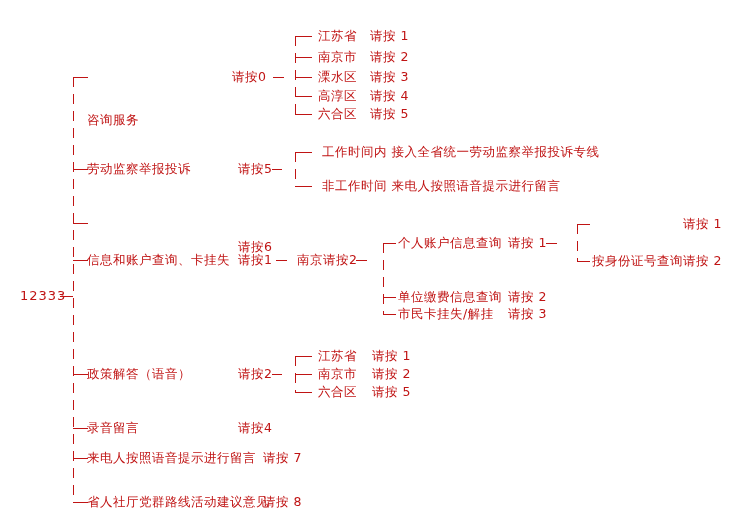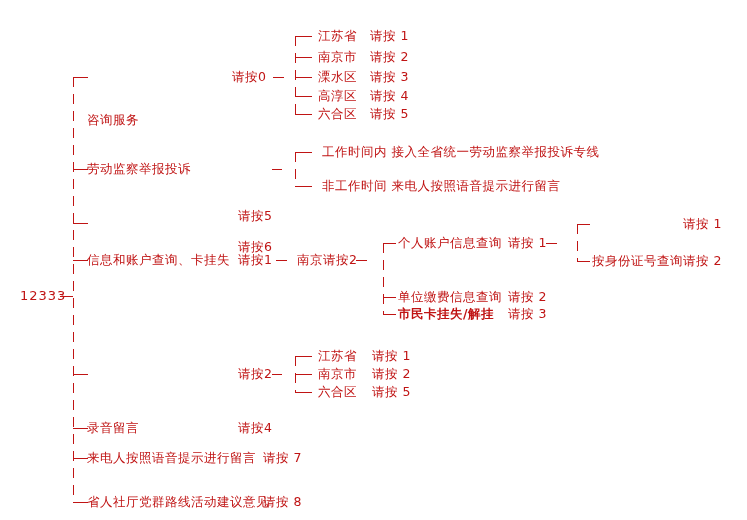--- a/index.html
+++ b/index.html
@@ -40,28 +40,29 @@
   <div class="h" style="left:73px;top:260px;width:15px;"></div>
   <div class="h" style="left:73px;top:374px;width:15px;"></div>
   <div class="h" style="left:73px;top:428px;width:15px;"></div>
   <div class="h" style="left:73px;top:458px;width:15px;"></div>
   <div class="h" style="left:73px;top:502px;width:15px;"></div>
 
   <div class="t" style="left:87px;top:66px;margin-top:45px;">咨询服务</div>
   <div class="t" style="left:232px;top:68px;">请按0</div>
 
   <div class="t" style="left:87px;top:160px;">劳动监察举报投诉</div>
-  <div class="t" style="left:238px;top:160px;margin-top:47px;">请按5</div>
+  <div class="t" style="left:238px;top:160px;">请按5</div>
 
   <div class="t" style="left:238px;top:214px;margin-top:24px;">请按6</div>
 
   <div class="t" style="left:87px;top:251px;">信息和账户查询、卡挂失</div>
   <div class="t" style="left:238px;top:251px;text-align:center;">请按1</div>
   <div class="t" style="left:297px;top:251px;">南京请按2</div>
 
+  <div class="t" style="left:87px;top:365px;">政策解答（语音）</div>
   <div class="t" style="left:238px;top:365px;">请按2</div>
 
   <div class="t" style="left:87px;top:419px;">录音留言</div>
   <div class="t" style="left:238px;top:419px;">请按4</div>
 
   <div class="t" style="left:87px;top:449px;">来电人按照语音提示进行留言</div>
   <div class="t" style="left:263px;top:449px;">请按 7</div>
 
   <div class="t" style="left:87px;top:493px;">省人社厅党群路线活动建议意见</div>
   <div class="t" style="left:263px;top:493px;">请按 8</div>
@@ -97,21 +98,21 @@
   <div class="h" style="left:356px;top:260px;width:11px;"></div>
   <div class="v" style="left:383px;top:243px;height:72px;"></div>
   <div class="h" style="left:383px;top:243px;width:13px;"></div>
   <div class="h" style="left:383px;top:297px;width:13px;"></div>
   <div class="h" style="left:383px;top:314px;width:13px;"></div>
 
   <div class="t" style="left:398px;top:234px;">个人账户信息查询</div>
   <div class="t" style="left:508px;top:234px;">请按 1</div>
   <div class="t" style="left:398px;top:288px;">单位缴费信息查询</div>
   <div class="t" style="left:508px;top:288px;">请按 2</div>
-  <div class="t" style="left:398px;top:305px;font-weight:bold;">市民卡挂失/解挂</div>
+  <div class="t" style="left:398px;top:305px;">市民卡挂失/解挂</div>
   <div class="t" style="left:508px;top:305px;">请按 3</div>
 
   <div class="h" style="left:546px;top:243px;width:11px;"></div>
   <div class="v" style="left:577px;top:224px;height:38px;"></div>
   <div class="h" style="left:577px;top:224px;width:13px;"></div>
   <div class="h" style="left:577px;top:261px;width:13px;"></div>
 
   <div class="t" style="left:683px;top:215px;">请按 1</div>
   <div class="t" style="left:592px;top:252px;text-align:center;">按身份证号查询</div>
   <div class="t" style="left:683px;top:252px;">请按 2</div>

